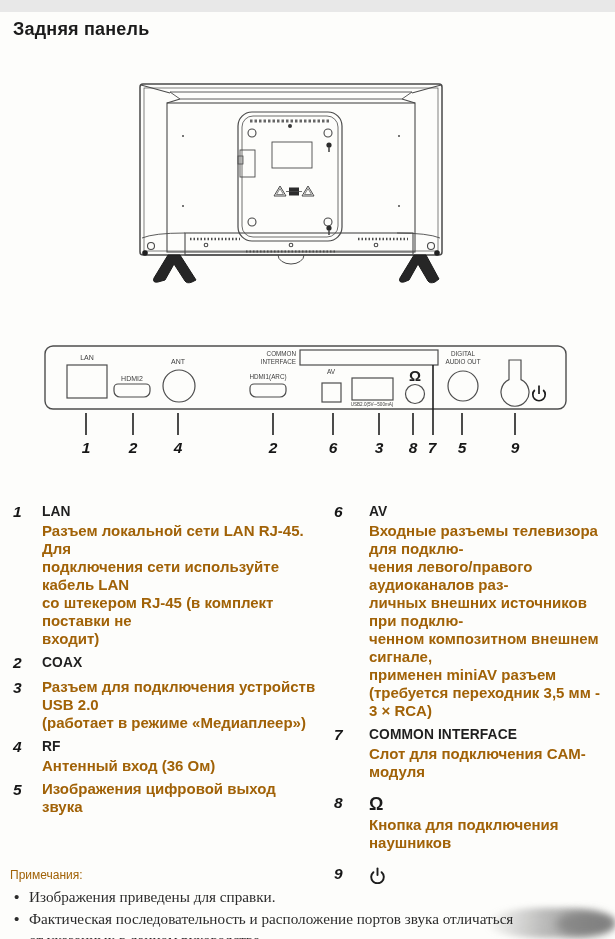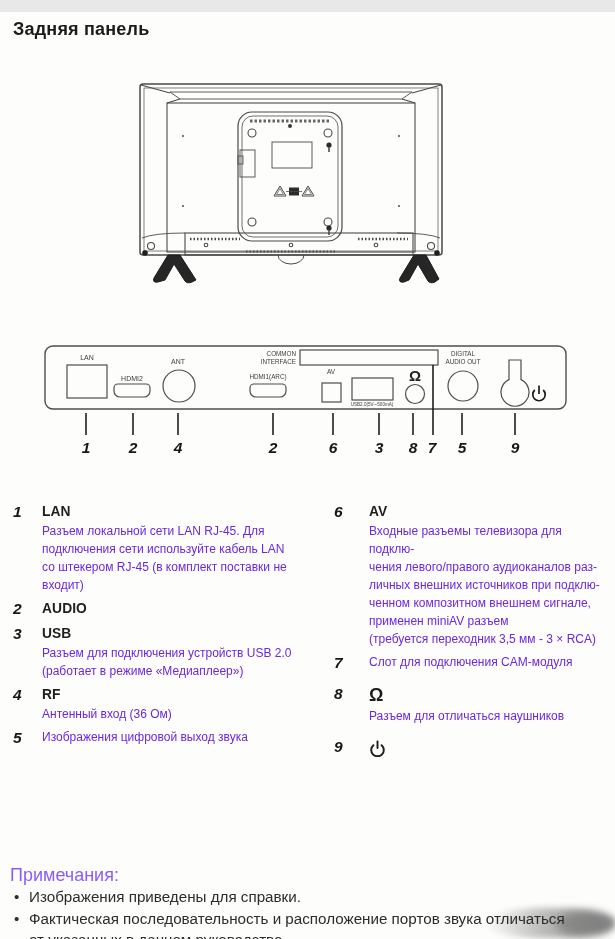--- a/index.html
+++ b/index.html
@@ -23,30 +23,30 @@
   .callout-num{fill:#161616;font-weight:700;font-style:italic;font-size:15.5px;}
   
   .legend-col{top:490px;z-index:2;}
   .legend-left{left:13px;width:305px;}
   .legend-right{left:334px;width:276px;}
   .item{display:flex;margin-bottom:5px;}
   .num{flex:0 0 29px;font-weight:700;font-style:italic;font-size:15.5px;color:#161616;line-height:19px;}
   .legend-right .num{flex:0 0 35px;}
   .body{flex:1;}
   .title{font-weight:700;font-size:13.8px;line-height:19px;color:#1f1f1f;margin-bottom:1px;letter-spacing:0.1px;}
-  .desc{font-size:12px;line-height:18px;color:#6d28d9;white-space:pre-line;}
+  .desc{font-size:15px;line-height:18px;color:#a16207;white-space:pre-line;font-weight:bold;}
   .icon-title{height:22px;display:flex;align-items:center;}
   .hp-glyph{font-size:18px;font-weight:600;color:#1c1c1c;line-height:18px;}
   .item-sp{margin-top:12px;}
   
   .notes{left:10px;top:852px;width:600px;z-index:2;}
-  .notes-title{font-size:18px;line-height:22px;color:#8b5cf6;}
+  .notes-title{font-size:12px;line-height:22px;color:#a16207;}
   .note{display:flex;font-size:15.2px;line-height:21.5px;color:#2c2c2c;}
   .note .bullet{flex:0 0 15px;padding-left:4px;}
-  .note .ntext{flex:1;white-space:pre-line;}
+  .note .ntext{flex:1;white-space:pre-line;font-family:Liberation Serif, serif;}
   
   .smudge1{left:487px;top:896px;width:128px;height:30px;border-radius:45%;
     background:linear-gradient(97deg, rgba(150,150,150,0) 0%, rgba(120,120,120,.5) 45%, rgba(100,100,100,.62) 90%);
     filter:blur(3px);z-index:1;}
   .smudge2{left:556px;top:899px;width:58px;height:26px;border-radius:50%;
     background:rgba(92,92,92,.45);filter:blur(5px);z-index:1;}
 </style>
 </head>
 <body>
 
@@ -192,27 +192,26 @@
         <div class="title">LAN</div>
         <div class="desc">Разъем локальной сети LAN RJ-45. Для
 подключения сети используйте кабель LAN
 со штекером RJ-45 (в комплект поставки не
 входит)</div>
       </div>
     </div>
     <div class="item">
       <div class="num">2</div>
       <div class="body">
-        <div class="title">AUDIO</div>
+        <div class="title">COAX</div>
       </div>
     </div>
     <div class="item">
       <div class="num">3</div>
       <div class="body">
-        <div class="title">USB</div>
         <div class="desc">Разъем для подключения устройств USB 2.0
 (работает в режиме «Медиаплеер»)</div>
       </div>
     </div>
     <div class="item">
       <div class="num">4</div>
       <div class="body">
         <div class="title">RF</div>
         <div class="desc">Антенный вход (36 Ом)</div>
       </div>
@@ -234,30 +233,31 @@
 чения левого/правого аудиоканалов раз-
 личных внешних источников при подклю-
 ченном композитном внешнем сигнале,
 применен miniAV разъем
 (требуется переходник 3,5 мм - 3 × RCA)</div>
       </div>
     </div>
     <div class="item">
       <div class="num">7</div>
       <div class="body">
+        <div class="title">COMMON INTERFACE</div>
         <div class="desc">Слот для подключения CAM-модуля</div>
       </div>
     </div>
     <div class="item item-sp">
       <div class="num">8</div>
       <div class="body">
         <div class="title icon-title">
           <span class="hp-glyph">Ω</span>
         </div>
-        <div class="desc">Разъем для отличаться наушников</div>
+        <div class="desc">Кнопка для подключения наушников</div>
       </div>
     </div>
     <div class="item item-sp">
       <div class="num">9</div>
       <div class="body">
         <div class="title icon-title">
           <svg width="17" height="17" viewBox="0 0 17 17" fill="none" stroke="#1c1c1c" stroke-width="1.9" stroke-linecap="round">
             <path d="M4.4,5.2 A6.3,6.3 0 1 0 12.6,5.2"></path>
             <line x1="8.5" y1="1.5" x2="8.5" y2="8"></line>
           </svg>

